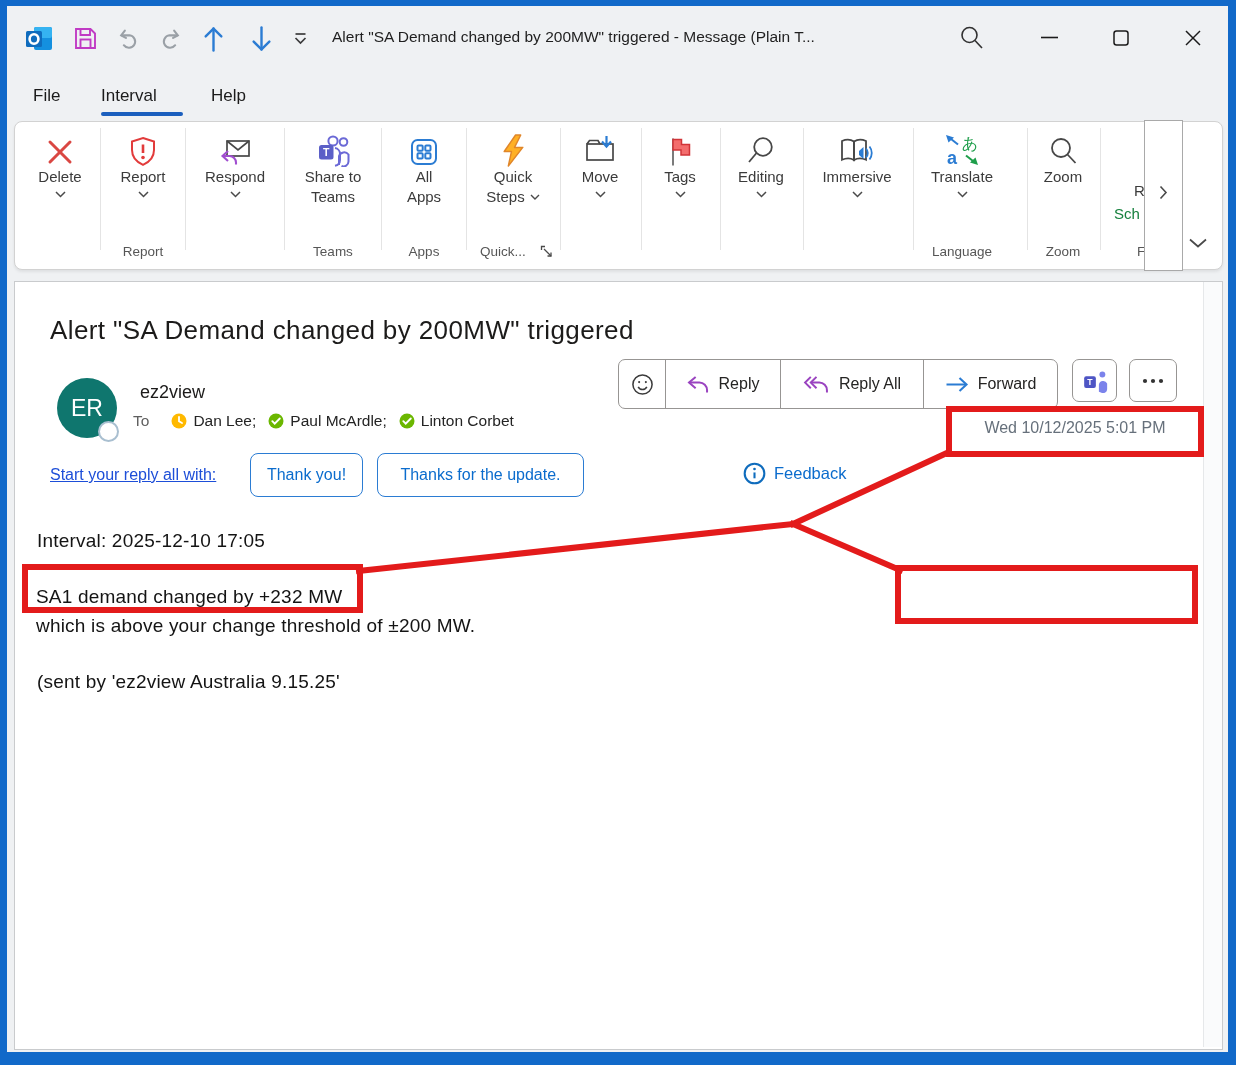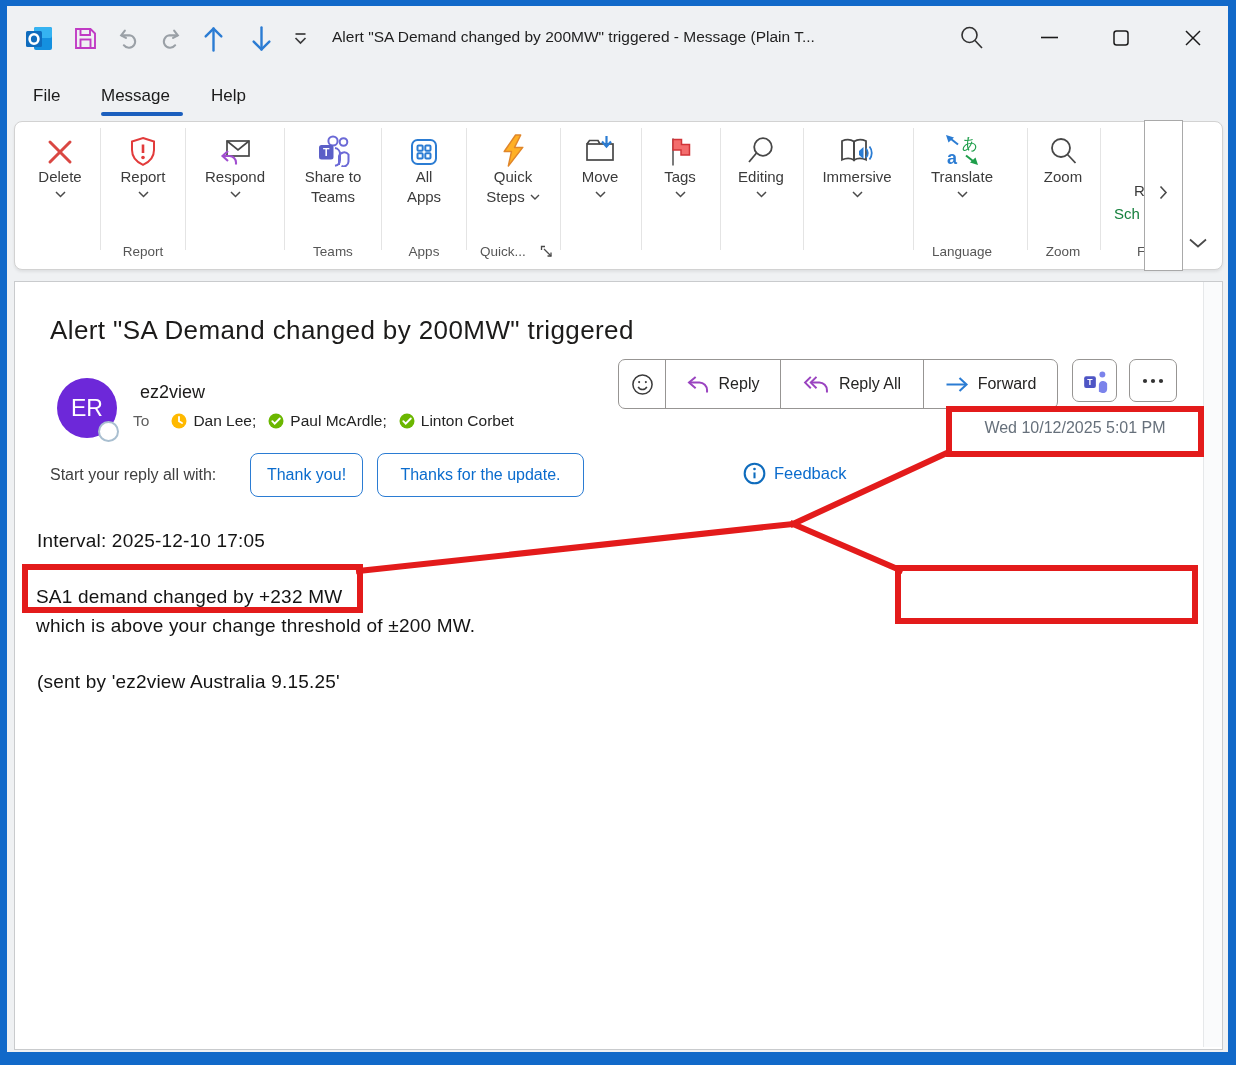--- a/index.html
+++ b/index.html
@@ -27,38 +27,38 @@
   .rb-div{position:absolute;top:128px;height:122px;width:1px;background:#e4e4e4;z-index:4;}
   .rb-overflow-cover{position:absolute;left:1144px;top:120px;width:37px;height:149px;background:#fff;
                      border:1px solid #a9a9a9;z-index:20;display:flex;align-items:flex-start;justify-content:center;}
   .collapse-btn{position:absolute;left:1188px;top:238px;z-index:21;}
   
   .msg-panel{position:absolute;left:14px;top:281px;width:1207px;height:767px;background:#fff;
              border:1px solid #c9cbcd;}
   .scroll-strip{position:absolute;left:1203px;top:282px;width:18px;height:765px;background:#fafbfc;
                 border-left:1px solid #e6e8ea;z-index:6;}
   .subject{position:absolute;left:50px;top:315px;font-size:26px;letter-spacing:.4px;color:#1c1b1a;white-space:nowrap;}
-  .avatar{position:absolute;left:57px;top:378px;width:60px;height:60px;border-radius:50%;background:#6d28d9;
+  .avatar{position:absolute;left:57px;top:378px;width:60px;height:60px;border-radius:50%;background:#0f766e;
           color:#fff;font-size:23px;display:flex;align-items:center;justify-content:center;}
   .presence-ring{position:absolute;left:98px;top:421px;width:17px;height:17px;border-radius:50%;
                  background:#fff;border:2.5px solid #a9bfd0;}
   .sender-name{position:absolute;left:140px;top:382px;font-size:18px;color:#1c1b1a;}
   .to-row{position:absolute;left:133px;top:412px;display:flex;align-items:center;font-size:15.5px;color:#242424;}
   .to-label{color:#5f5f5f;margin-right:22px;}
   .to-row .pres{margin:0 6px 0 0;display:flex;}
   .to-row .rcpt{margin-right:12px;white-space:nowrap;}
   .act-group{position:absolute;left:618px;top:359px;height:50px;display:flex;background:#fff;
              border:1px solid #979593;border-radius:7px;overflow:hidden;box-sizing:border-box;}
   .act-seg{display:flex;align-items:center;justify-content:center;gap:9px;font-size:16px;color:#252423;
            border-left:1px solid #979593;box-sizing:border-box;}
   .act-seg:first-child{border-left:none;}
   .sq-btn{position:absolute;top:359px;height:43px;background:#fff;border:1px solid #979593;border-radius:7px;
           display:flex;align-items:center;justify-content:center;box-sizing:border-box;}
   .date-line{position:absolute;left:950px;top:419px;width:250px;text-align:center;font-size:16px;color:#66707b;white-space:nowrap;}
-  .sug-prompt{position:absolute;left:50px;top:466px;font-size:16px;color:#404040;white-space:nowrap;}
+  .sug-prompt{position:absolute;left:50px;top:466px;font-size:16px;color:#1d4ed8;white-space:nowrap;text-decoration:underline;}
   .sug-btn{position:absolute;top:453px;height:44px;background:#fff;border:1.4px solid #2b7cd3;border-radius:8px;
            color:#0b6ccd;font-size:16px;display:flex;align-items:center;justify-content:center;box-sizing:border-box;white-space:nowrap;}
   .feedback{position:absolute;left:743px;top:462px;display:flex;align-items:center;gap:8px;
             color:#0b6ccd;font-size:16.5px;}
   .body-text{position:absolute;font-size:19px;color:#141414;letter-spacing:.2px;white-space:nowrap;}
   
   .annot{position:absolute;left:0;top:0;width:1236px;height:1065px;z-index:40;pointer-events:none;}
   svg{display:block;}
 </style>
 </head>
@@ -129,21 +129,21 @@
       </svg>
   </div>
   <div class="winbtn" style="left:1184px;top:29px;">
     <svg width="18" height="18" viewBox="0 0 18 18" stroke="#1b1b1b" stroke-width="1.5">
       <line x1="2" y1="2" x2="16" y2="16"></line>
         <line x1="16" y1="2" x2="2" y2="16"></line>
     </svg>
   </div>
 
   <div class="menu-item" style="left:33px;">File</div>
-  <div class="menu-item" style="left:101px;">Message</div>
+  <div class="menu-item" style="left:101px;">Interval</div>
   <div class="menu-item" style="left:211px;">Help</div>
   <div class="menu-underline"></div>
 
   <div class="ribbon-panel"></div>
 
   <div class="rb" style="left:25px;width:70px;">
     <span class="ic">
       <svg width="30" height="30" viewBox="0 0 30 30" stroke="#da4742" stroke-width="3" stroke-linecap="round">
         <line x1="5" y1="5" x2="25" y2="25"></line>
           <line x1="25" y1="5" x2="5" y2="25"></line>

